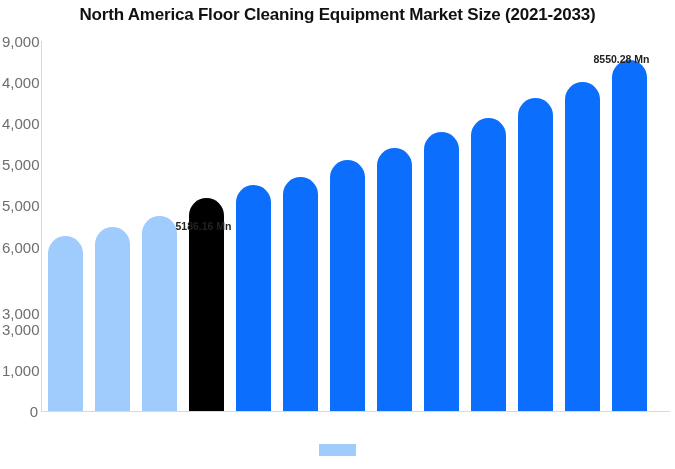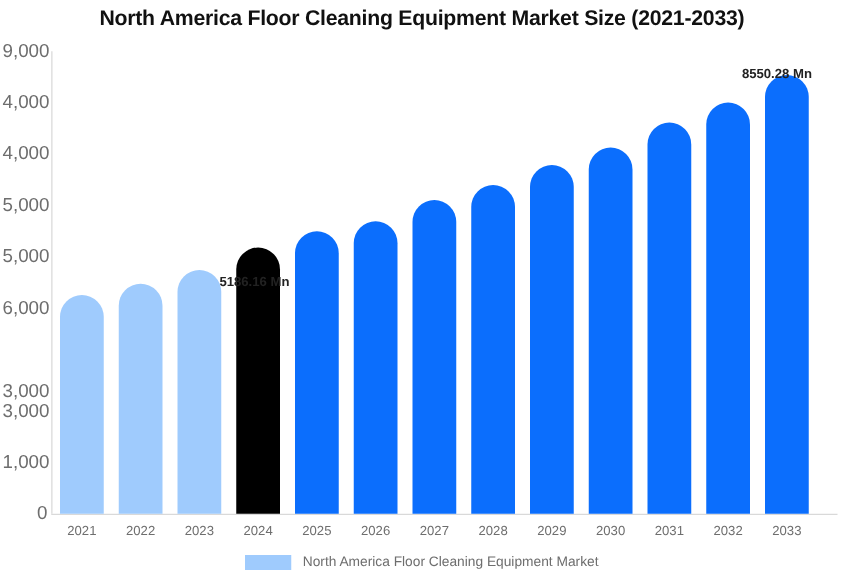--- a/index.html
+++ b/index.html
@@ -196,36 +196,20 @@
         <div class="bar-group" style="left: 524px;">
           <div class="bar" style="height: 328.971px; background: rgb(11, 110, 253);"></div>
         </div>
         <div class="bar-group" style="left: 571px;">
           <div class="bar" style="height: 351.512px; background: rgb(11, 110, 253);"></div>
         </div>
         <div class="bar-label" style="top: 3.48849px; left: 552.5px; margin-top: 12px;">8550.28 Mn</div>
       </div>
   </div>
 
-  <div id="x-axis">
-      <div class="x-tick" style="left: 7px;">2021</div>
-      <div class="x-tick" style="left: 54px;">2022</div>
-      <div class="x-tick" style="left: 101px;">2023</div>
-      <div class="x-tick" style="left: 148px;">2024</div>
-      <div class="x-tick" style="left: 195px;">2025</div>
-      <div class="x-tick" style="left: 242px;">2026</div>
-      <div class="x-tick" style="left: 289px;">2027</div>
-      <div class="x-tick" style="left: 336px;">2028</div>
-      <div class="x-tick" style="left: 383px;">2029</div>
-      <div class="x-tick" style="left: 430px;">2030</div>
-      <div class="x-tick" style="left: 477px;">2031</div>
-      <div class="x-tick" style="left: 524px;">2032</div>
-      <div class="x-tick" style="left: 571px;">2033</div>
-    </div>
 
   <div id="legend">
       <div style="display: flex; align-items: center; gap: 9px;">
         <span class="legend-swatch" style="background: rgb(159, 203, 253);"></span>
-        <span class="legend-label">North America Floor Cleaning Equipment Market</span>
       </div>
     </div>
 
 </div>
 
 </body></html>

